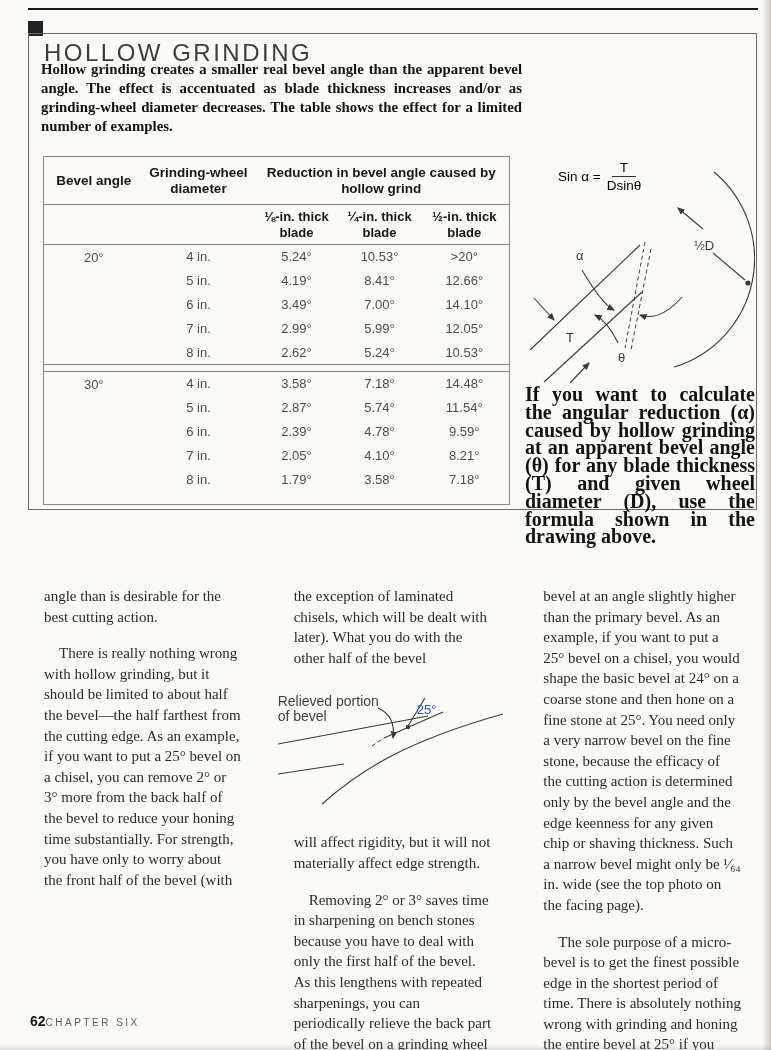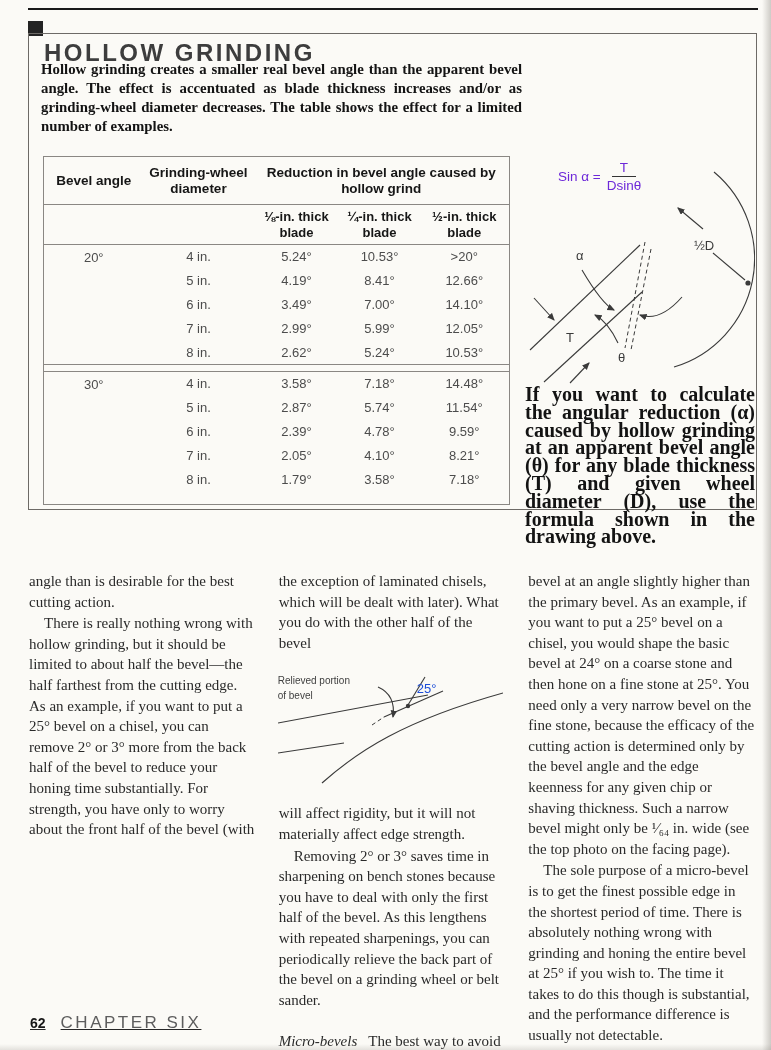--- a/index.html
+++ b/index.html
@@ -14,21 +14,21 @@
   .scan-edge-bottom { position:absolute; left:0; bottom:0; width:100%; height:6px;
     background:linear-gradient(to bottom, rgba(120,115,108,0), rgba(120,115,108,0.18)); }
 
   .top-rule { position:absolute; left:28px; top:8px; width:730px; height:2px; background:#191919; }
   .corner-square { position:absolute; left:28px; top:21px; width:15px; height:15px; background:#232323; }
 
   .feature-box { position:absolute; left:28px; top:33px; width:729px; height:477px;
     border:1px solid #6d6a66; }
 
   .page-title { position:absolute; left:15px; top:5px;
-    font-family:"Liberation Sans", sans-serif; font-weight:700; font-size:24px;
+    font-family:"Liberation Sans", sans-serif; font-weight:400; font-size:24px;
     letter-spacing:2.5px; color:#3d3d3d; }
 
   .intro { position:absolute; left:12px; top:26px; width:481px;
     font-weight:bold; font-size:14.8px; line-height:19px; text-align:justify; color:#131313; }
 
   
   .data-table { position:absolute; left:14px; top:122px; width:466px;
     border-collapse:collapse; table-layout:fixed;
     font-family:"Liberation Sans", sans-serif; }
   .data-table col.c1 { width:100px; } .data-table col.c2 { width:110px; }
@@ -39,52 +39,52 @@
   tr.head-main th { height:48px; border-bottom:1px solid #8a8783; padding:4px 2px; }
   tr.head-sub th  { height:40px; border-bottom:1px solid #8a8783; padding:2px 2px; font-size:13px; }
   .data-table td { font-size:13px; color:#4c4c4c; text-align:center; height:24px; vertical-align:middle; }
   td.bevel-cell { vertical-align:top; padding-top:5px; color:#4c4c4c; }
   tr.group-sep td { height:7px; border-top:1px solid #8a8783; border-bottom:1px solid #8a8783; }
   tr.pad-row td { height:13px; }
 
   
   .figure { position:absolute; left:493px; top:118px; width:233px; height:233px; }
   .formula { position:absolute; left:36px; top:8px; display:flex; align-items:center;
-    font-family:"Liberation Sans", sans-serif; font-size:13.5px; color:#6d28d9; }
+    font-family:"Liberation Sans", sans-serif; font-size:13.5px; color:#000000; }
   .formula .frac { display:inline-flex; flex-direction:column; align-items:center; margin-left:6px; }
   .formula .num { padding:0 8px 1px 8px; border-bottom:1.2px solid #333; }
   .formula .den { padding-top:1px; }
   .fig-svg { position:absolute; left:0; top:0; }
   .fig-caption { position:absolute; left:496px; top:352px; width:230px;
     font-weight:bold; font-size:20px; line-height:17.8px; text-align:justify; color:#131313; }
 
   
   .columns { position:absolute; left:28px; top:570px; width:729px; display:flex; gap:20px; }
   .col { flex:1; font-size:15px; line-height:20.6px; color:#2a2a2a; }
-  .col p { margin:1px; }
+  .col p { margin:16px; }
   .col p.indent { text-indent:15px; }
   .mb-head { font-style:italic; margin-right:11px; }
   .micro-para { margin-top:21px !important; }
 
   
   .inline-figure { position:relative; width:225px; height:132px; margin:10px 0 8px 0; }
   .if-label { position:absolute; left:0; top:10px; font-family:"Liberation Sans", sans-serif;
-    font-size:10px; line-height:15px; color:#3f3f3f; }
+    font-size:14px; line-height:15px; color:#3f3f3f; }
   .if-angle { position:absolute; left:139px; top:16px; font-family:"Liberation Sans", sans-serif;
     font-size:13px; color:#1d4ed8; }
 
   svg .ln { stroke:#3a3a3a; stroke-width:1.1; fill:none; }
   svg .dash { stroke:#3a3a3a; stroke-width:1; fill:none; stroke-dasharray:4,3; }
   svg text { font-family:"Liberation Sans", sans-serif; font-size:13px; fill:#3a3a3a; }
 
   
   .footer { position:absolute; left:30px; top:1013px; display:flex; align-items:baseline;
-    font-family:"Liberation Sans", sans-serif;text-decoration:underline; }
+    font-family:"Liberation Sans", sans-serif; }
   .page-num { font-weight:bold; font-size:14px; color:#161616; }
-  .chapter { margin-left:15px; font-size:17px; letter-spacing:2.5px; color:#5d5d5d; }
+  .chapter { font-size:10px; letter-spacing:2.5px; color:#5d5d5d; }
 </style>
 </head>
 <body>
 
 <div id="page">
   <div class="top-rule"></div>
   <div class="corner-square"></div>
 
   <div class="feature-box">
     <div class="page-title">HOLLOW GRINDING</div>

